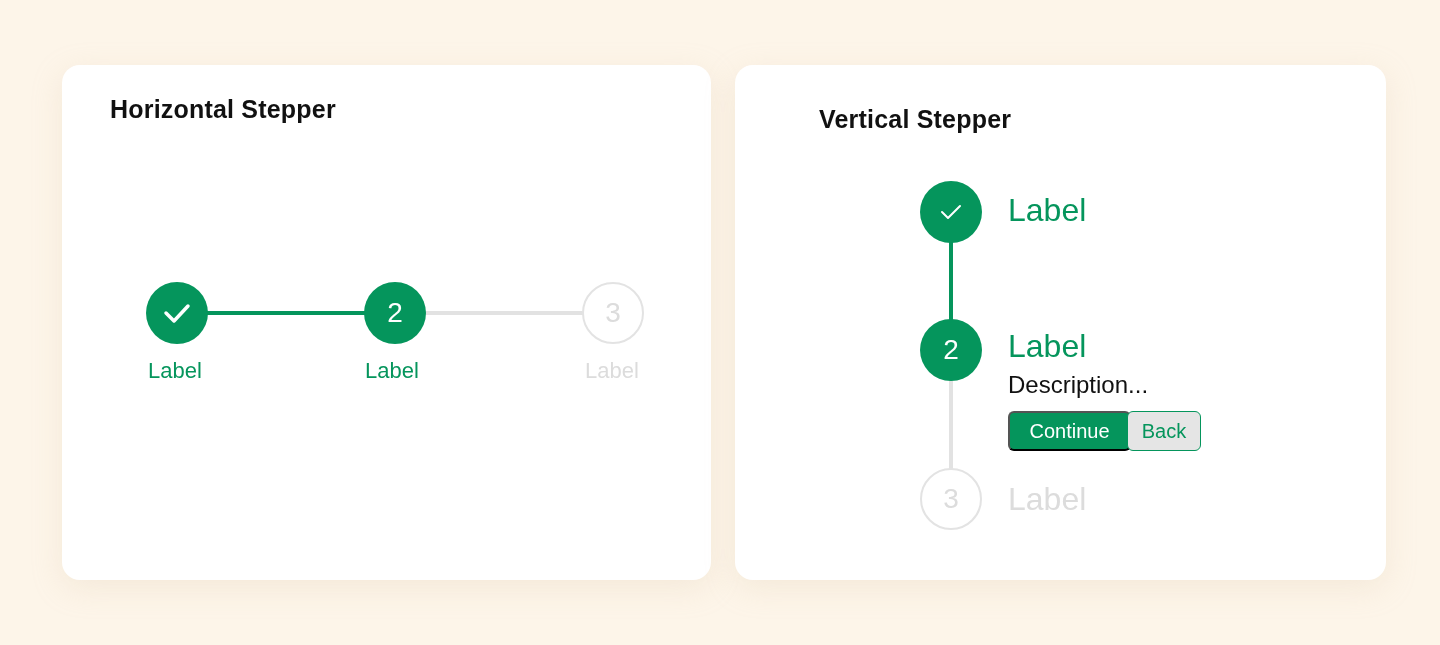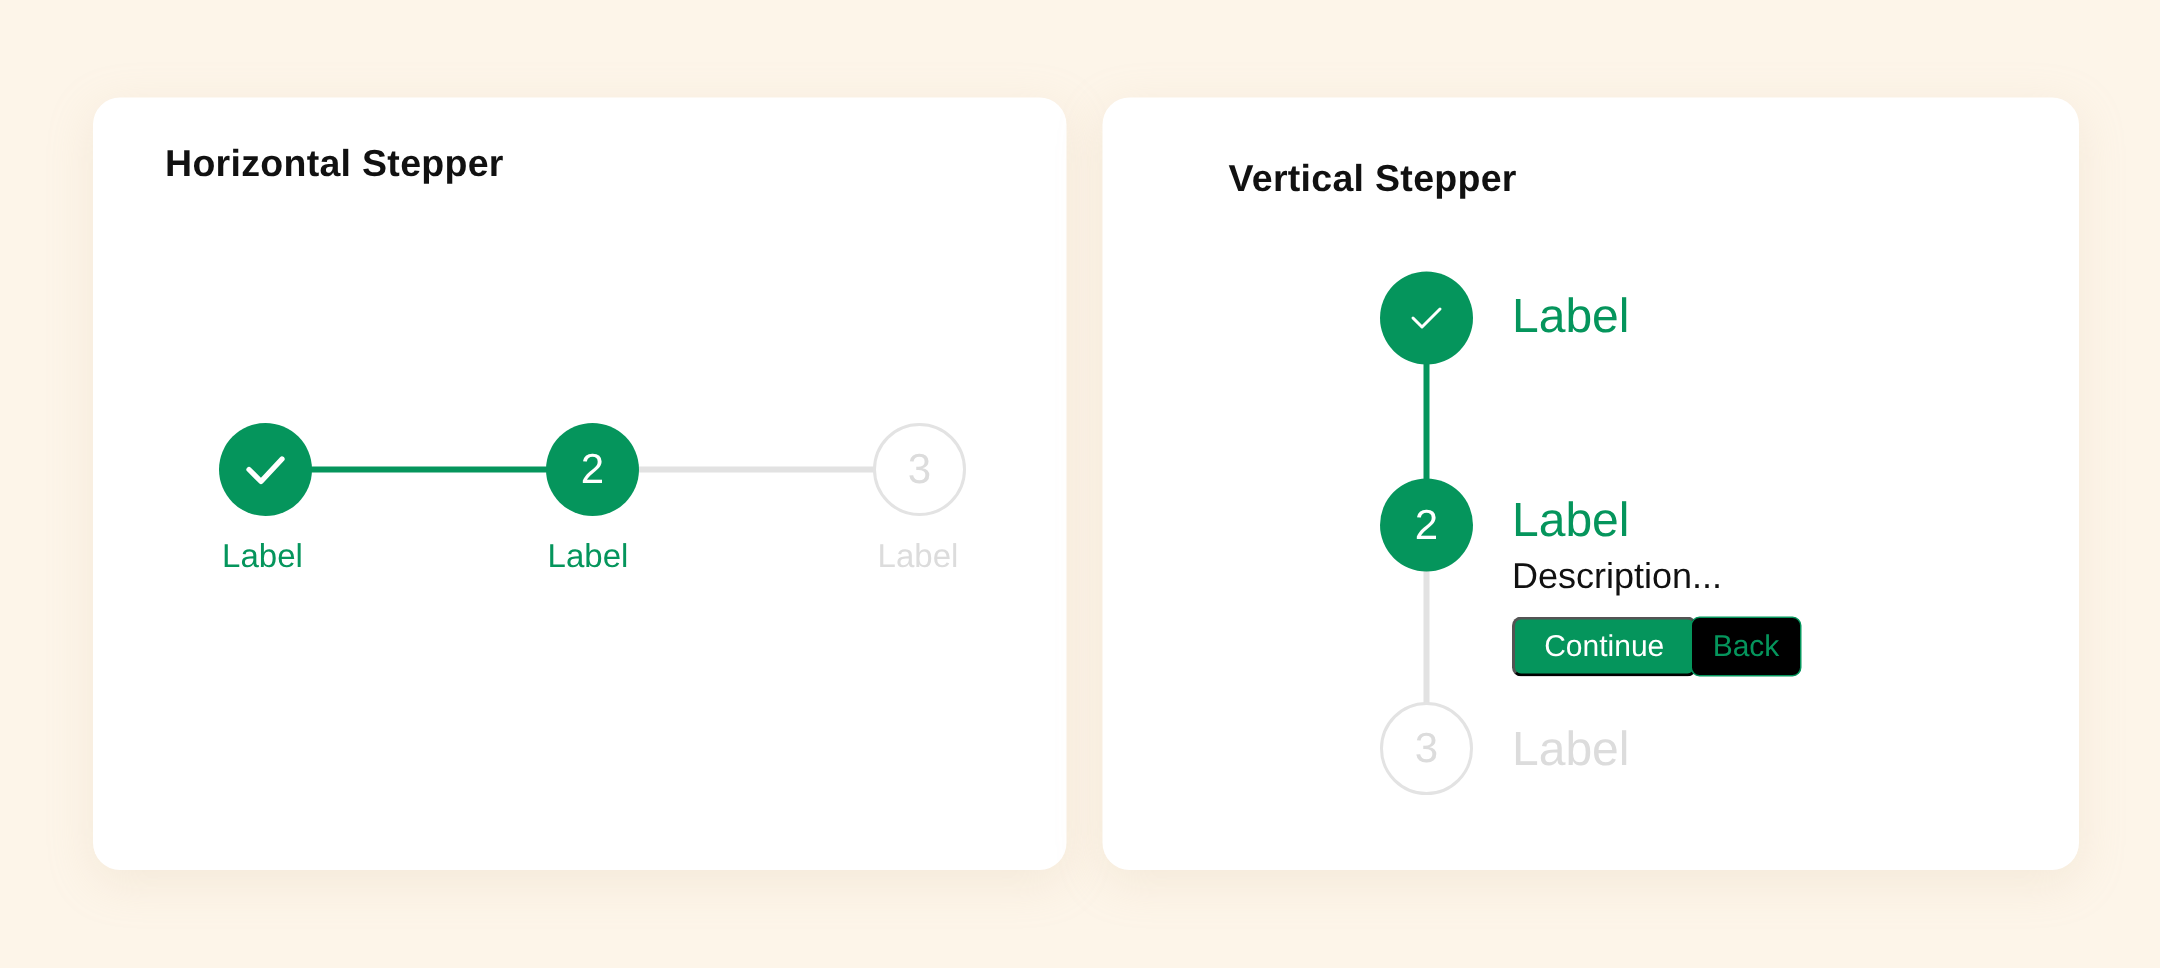--- a/index.html
+++ b/index.html
@@ -17,21 +17,21 @@
   .vline{position:absolute;width:4px;left:214px;}
   .green{background:#05955c;}
   .grey{background:#e2e2e2;}
   .hlabel{position:absolute;top:293px;font-size:22px;width:120px;text-align:center;}
   .c-green{color:#05955c;}
   .c-grey{color:#dcdcdc;}
   .vlabel{position:absolute;left:273px;font-size:32px;}
   .desc{position:absolute;left:273px;top:306px;font-size:24px;color:#111;}
   .btn{position:absolute;top:346px;height:40px;box-sizing:border-box;border-radius:6px;font-size:20px;display:flex;align-items:center;justify-content:center;font-family:"Liberation Sans",sans-serif;}
   .btn.primary{left:273px;width:123px;background:#05955c;color:#fff;}
-  .btn.secondary{left:392px;width:74px;background:#000000;border:1px solid #05955c;color:#05955c;}
+  .btn.secondary{left:392px;width:74px;background:#e5e5e5;border:1px solid #05955c;color:#05955c;}
 </style>
 </head>
 <body>
 
 <div class="card left">
   <div class="title">Horizontal Stepper</div>
 
   <div class="hline green" style="left:143px;width:160px;"></div>
   <div class="hline grey" style="left:362px;width:160px;"></div>
 

